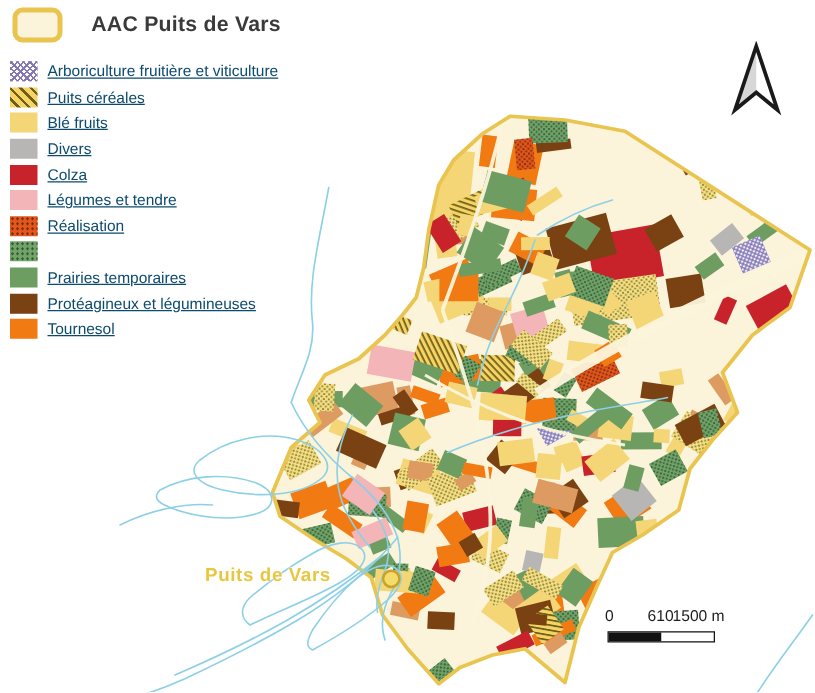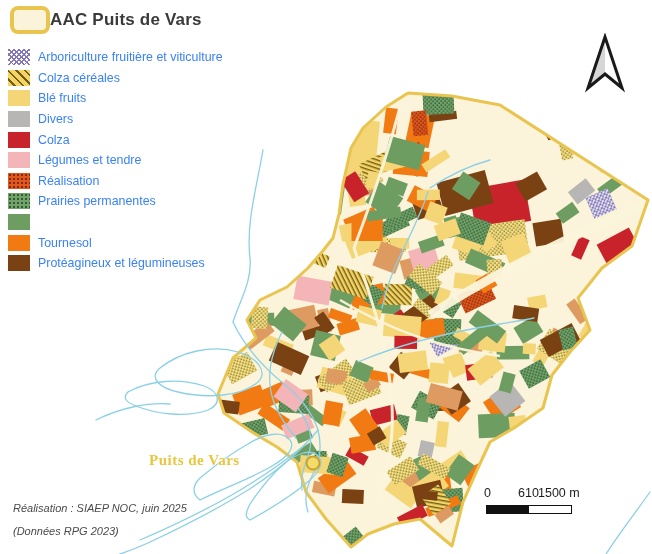--- a/index.html
+++ b/index.html
@@ -1,39 +1,39 @@
 <!DOCTYPE html>
 <html><head>
 <meta charset="utf-8">
 <style>
   html,body{margin:0;padding:0;}
   body{width:652px;height:554px;background:#fff;font-family:"Liberation Sans",sans-serif;overflow:hidden;}
   #stage{position:relative;width:652px;height:554px;background:#fff;}
   #map-svg{position:absolute;left:0;top:0;z-index:1;}
 
   
-  .title-row{position:absolute;left:10px;top:6px;display:flex;align-items:center;gap:0;z-index:3;}
+  .title-row{position:absolute;left:10px;top:6px;display:flex;align-items:center;gap:23px;z-index:3;}
   .title-swatch{width:32px;height:20px;border:4px solid var(--bstroke);border-radius:8px;background:var(--bfill);}
   .title-text{font-size:17px;font-weight:600;color:#3a3a3a;letter-spacing:.2px;}
 
   
   #legend{position:absolute;left:8px;top:47px;z-index:3;}
   .leg-row{display:flex;align-items:center;height:20.6px;}
   .leg-sw{width:22px;height:16px;margin-right:8px;flex:0 0 auto;}
-  .leg-label{font-size:12.4px;color:#3b82f6;white-space:nowrap;}
+  .leg-label{font-size:12.4px;color:#0c4a6e;white-space:nowrap;text-decoration:underline;}
   .sw-solid{background:var(--bg);}
   .sw-dots{background-color:var(--bg);background-image:radial-gradient(var(--fg) 1px, transparent 1.15px);background-size:4px 4px;}
   .sw-hatch{background:repeating-linear-gradient(45deg, var(--bg) 0 4px, var(--fg) 4px 6px);}
   .sw-crosshatch{background-color:#fff;
     background-image:repeating-linear-gradient(45deg, var(--fg) 0 1.3px, transparent 1.3px 3.6px),
                      repeating-linear-gradient(-45deg, var(--fg) 0 1.3px, transparent 1.3px 3.6px);}
 
   
-  #place-label{position:absolute;left:149px;top:452px;z-index:2;font-size:15px;font-weight:bold;
-    color:#e8c73f;text-shadow:0 0 2px #fff,0 0 2px #fff;letter-spacing:.5px;font-family:Liberation Serif, serif;}
+  #place-label{position:absolute;left:164px;top:452px;z-index:2;font-size:15px;font-weight:bold;
+    color:#e8c73f;text-shadow:0 0 2px #fff,0 0 2px #fff;letter-spacing:.5px;}
 
   
   #north{position:absolute;left:583px;top:33px;z-index:3;}
 
   
   #scalebar{position:absolute;left:482px;top:486px;z-index:3;width:120px;}
   #scalebar .ticks{position:relative;height:16px;font-size:12.5px;color:#1d1d1d;}
   #scalebar .t0{position:absolute;left:2px;}
   #scalebar .t1{position:absolute;left:36px;}
   #scalebar .t2{position:absolute;left:56px;}
@@ -317,21 +317,21 @@
     <div class="title-text">AAC Puits de Vars</div>
   </div>
 
   <div id="legend">
       <div class="leg-row">
         <div class="leg-sw sw-crosshatch" style="--bg: #FFFFFF; --fg: #8377B5;"></div>
         <div class="leg-label">Arboriculture fruitière et viticulture</div>
       </div>
       <div class="leg-row">
         <div class="leg-sw sw-hatch" style="--bg: #F5D463; --fg: #6E5D1B;"></div>
-        <div class="leg-label">Colza céréales</div>
+        <div class="leg-label">Puits céréales</div>
       </div>
       <div class="leg-row">
         <div class="leg-sw sw-solid" style="--bg: #F5D676; --fg: #F5D676;"></div>
         <div class="leg-label">Blé fruits</div>
       </div>
       <div class="leg-row">
         <div class="leg-sw sw-solid" style="--bg: #B7B6B5; --fg: #B7B6B5;"></div>
         <div class="leg-label">Divers</div>
       </div>
       <div class="leg-row">
@@ -341,32 +341,32 @@
       <div class="leg-row">
         <div class="leg-sw sw-solid" style="--bg: #F3B5B8; --fg: #F3B5B8;"></div>
         <div class="leg-label">Légumes et tendre</div>
       </div>
       <div class="leg-row">
         <div class="leg-sw sw-dots" style="--bg: #E2571C; --fg: #7E2A0B;"></div>
         <div class="leg-label">Réalisation</div>
       </div>
       <div class="leg-row">
         <div class="leg-sw sw-dots" style="--bg: #74A36A; --fg: #2E5D33;"></div>
-        <div class="leg-label">Prairies permanentes</div>
       </div>
       <div class="leg-row">
         <div class="leg-sw sw-solid" style="--bg: #6E9D62; --fg: #6E9D62;"></div>
+        <div class="leg-label">Prairies temporaires</div>
+      </div>
+      <div class="leg-row">
+        <div class="leg-sw sw-solid" style="--bg: #7A4212; --fg: #7A4212;"></div>
+        <div class="leg-label">Protéagineux et légumineuses</div>
       </div>
       <div class="leg-row">
         <div class="leg-sw sw-solid" style="--bg: #F27A13; --fg: #F27A13;"></div>
         <div class="leg-label">Tournesol</div>
-      </div>
-      <div class="leg-row">
-        <div class="leg-sw sw-solid" style="--bg: #7A4212; --fg: #7A4212;"></div>
-        <div class="leg-label">Protéagineux et légumineuses</div>
       </div>
     </div>
 
   <div id="place-label" style="color: rgb(232, 199, 63);">Puits de Vars</div>
 
   <svg id="north" width="44" height="60" viewBox="0 0 44 60">
     <path d="M22,4 L22,41 L5,55 Z" fill="#d7d7d7" stroke="none"></path>
     <path d="M22,4 L39,55 L22,41 L5,55 Z" fill="none" stroke="#1a1a1a" stroke-width="3" stroke-linejoin="miter"></path>
   </svg>
 
@@ -374,18 +374,14 @@
     <div class="ticks">
       <span class="t0">0</span>
       <span class="t1">610</span>
       <span class="t2">1500 m</span>
     </div>
     <div class="bar">
       <div class="half"></div>
     </div>
   </div>
 
-  <div id="credits">
-    <div class="line">Réalisation : SIAEP NOC, juin 2025</div>
-    <div class="line">(Données RPG 2023)</div>
-  </div>
 
 </div>
 
 </body></html>

